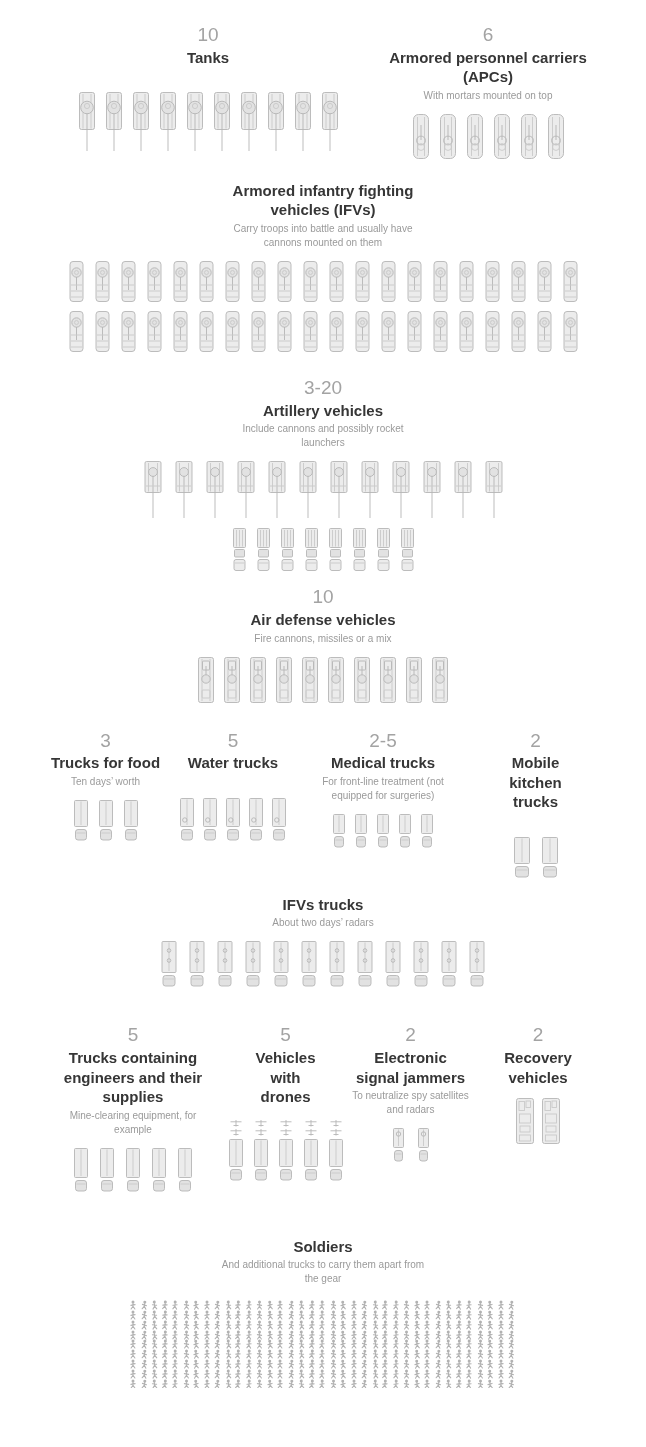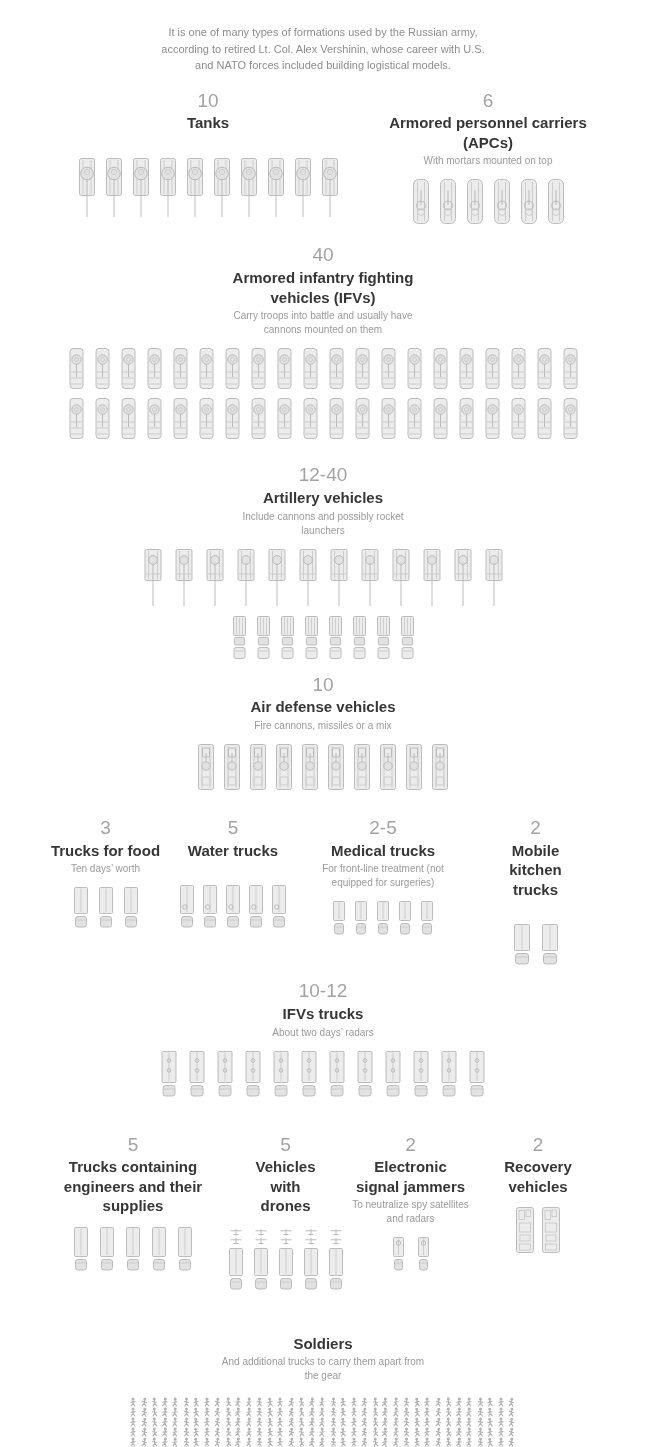--- a/index.html
+++ b/index.html
@@ -68,21 +68,20 @@
   .vicon svg *{stroke-width:.9;}
   .soldier-grid{display:flex;flex-wrap:wrap;width:390px;margin:14px auto 0;}
   .soldier-cell{width:10.5px;height:9.8px;line-height:0;}
   .soldier-cell svg *{stroke-width:1.1;}
 </style>
 </head>
 <body>
 
 <div class="page" data-name="infographic-battalion-tactical-group">
   <div class="header" data-name="intro-text">
-    <div class="reg" data-name="intro-regular-text">It is one of many types of formations used by the Russian army, according to retired Lt. Col. Alex Vershinin, whose career with U.S. and NATO forces included building logistical models.</div>
   </div>
   <div id="sections" data-name="sections-container">
       <div class="row row-r1" data-name="row-r1">
         <div class="section" data-name="section-tanks">
           <div class="num" data-name="tanks-count">10</div>
           <div class="label" data-name="tanks-label">Tanks</div>
           <div class="icons icons-tank" data-name="tanks-icon-row">
             <span class="vicon" data-name="tank-icon"><svg width="24" height="62" viewBox="0 0 24 62" xmlns="http://www.w3.org/2000/svg">
                 <rect x="4.5" y="1.5" width="15" height="37" rx="2" fill="#ececec" stroke="#b5b5b5"></rect>
     <line x1="8" y1="3" x2="8" y2="37.5" stroke="#c9c9c9"></line>
@@ -216,21 +215,20 @@
                 <line x1="14.5" y1="4" x2="14.5" y2="43" stroke="#c9c9c9"></line>
     <line x1="11" y1="12" x2="11" y2="27" stroke="#b5b5b5"></line>
     <circle cx="11" cy="27.5" r="4.4" fill="none" stroke="#b5b5b5"></circle>
     <circle cx="11" cy="34" r="3.4" fill="none" stroke="#c9c9c9"></circle>
               </svg></span>
           </div>
         </div>
       </div>
       <div class="row row-r2" data-name="row-r2">
         <div class="section" data-name="section-ifvs">
-          <div class="num" data-name="ifvs-count">40</div>
           <div class="label" data-name="ifvs-label">Armored infantry fighting vehicles (IFVs)</div>
           <div class="desc" data-name="ifvs-description">Carry troops into battle and usually have cannons mounted on them</div>
           <div class="icons icons-ifv" data-name="ifvs-icon-row">
             <span class="vicon" data-name="ifv-icon"><svg width="17" height="43" viewBox="0 0 17 43" xmlns="http://www.w3.org/2000/svg">
                 <rect x="2" y="1.5" width="13" height="40" rx="3" fill="#ececec" stroke="#b5b5b5"></rect>
     <circle cx="8.5" cy="12.5" r="4.7" fill="#e2e2e2" stroke="#b5b5b5"></circle>
     <circle cx="8.5" cy="12.5" r="2" fill="none" stroke="#c9c9c9"></circle>
     <line x1="8.5" y1="17" x2="8.5" y2="30" stroke="#b5b5b5"></line>
     <line x1="3" y1="25" x2="14" y2="25" stroke="#c9c9c9"></line>
                 <line x1="3" y1="31" x2="14" y2="31" stroke="#c9c9c9"></line>
@@ -587,21 +585,21 @@
     <line x1="8.5" y1="17" x2="8.5" y2="30" stroke="#b5b5b5"></line>
     <line x1="3" y1="25" x2="14" y2="25" stroke="#c9c9c9"></line>
                 <line x1="3" y1="31" x2="14" y2="31" stroke="#c9c9c9"></line>
     <line x1="3" y1="37" x2="14" y2="37" stroke="#c9c9c9"></line>
               </svg></span>
           </div>
         </div>
       </div>
       <div class="row row-r3" data-name="row-r3">
         <div class="section" data-name="section-artillery">
-          <div class="num" data-name="artillery-count">12-40</div>
+          <div class="num" data-name="artillery-count">3-20</div>
           <div class="label" data-name="artillery-label">Artillery vehicles</div>
           <div class="desc" data-name="artillery-description">Include cannons and possibly rocket launchers</div>
           <div class="icons icons-artillery" data-name="artillery-icon-row">
             <span class="vicon" data-name="artillery-icon"><svg width="22" height="60" viewBox="0 0 22 60" xmlns="http://www.w3.org/2000/svg">
                 <rect x="3" y="1.5" width="16" height="31" rx="1.5" fill="#ececec" stroke="#b5b5b5"></rect>
     <line x1="6.5" y1="3" x2="6.5" y2="31.5" stroke="#c9c9c9"></line>
                 <line x1="15.5" y1="3" x2="15.5" y2="31.5" stroke="#c9c9c9"></line>
     <circle cx="11" cy="12" r="4.4" fill="#e2e2e2" stroke="#b5b5b5"></circle>
     <line x1="11" y1="16" x2="11" y2="58" stroke="#b5b5b5"></line>
     <line x1="4" y1="26" x2="18" y2="26" stroke="#c9c9c9"></line>
@@ -988,21 +986,20 @@
                 <rect x="2.5" y="1.5" width="15" height="26" rx="1" fill="#ececec" stroke="#b5b5b5"></rect>
   <line x1="10" y1="2.5" x2="10" y2="26" stroke="#c9c9c9"></line>
   <rect x="3.5" y="30.5" width="13" height="10.5" rx="2.5" fill="#e2e2e2" stroke="#b5b5b5"></rect>
   <line x1="4.5" y1="34" x2="15.5" y2="34" stroke="#c9c9c9"></line>
               </svg></span>
           </div>
         </div>
       </div>
       <div class="row row-r6" data-name="row-r6">
         <div class="section" data-name="section-fuel">
-          <div class="num" data-name="fuel-count">10-12</div>
           <div class="label" data-name="fuel-label">IFVs trucks</div>
           <div class="desc" data-name="fuel-description">About two days’ radars</div>
           <div class="icons icons-fuel" data-name="fuel-icon-row">
             <span class="vicon" data-name="fuel-icon"><svg width="20" height="50" viewBox="0 0 20 50" xmlns="http://www.w3.org/2000/svg">
                 <rect x="3" y="1.5" width="14" height="31" rx="1" fill="#ececec" stroke="#b5b5b5"></rect>
   <line x1="10" y1="2.5" x2="10" y2="31" stroke="#c9c9c9"></line>
                 <circle cx="10" cy="10.5" r="1.8" fill="none" stroke="#b5b5b5"></circle>
                 <circle cx="10" cy="20.5" r="1.8" fill="none" stroke="#b5b5b5"></circle>
   <rect x="4" y="35.5" width="12" height="10.5" rx="2.5" fill="#e2e2e2" stroke="#b5b5b5"></rect>
   <line x1="5" y1="39" x2="15" y2="39" stroke="#c9c9c9"></line>
@@ -1095,20 +1092,21 @@
   <rect x="4" y="35.5" width="12" height="10.5" rx="2.5" fill="#e2e2e2" stroke="#b5b5b5"></rect>
   <line x1="5" y1="39" x2="15" y2="39" stroke="#c9c9c9"></line>
               </svg></span>
           </div>
         </div>
       </div>
       <div class="row row-r7" data-name="row-r7">
         <div class="section" data-name="section-engineers">
           <div class="num" data-name="engineers-count">5</div>
           <div class="label" data-name="engineers-label">Trucks containing engineers and their supplies</div>
+          <div class="desc" data-name="engineers-description">Mine-clearing equipment, for example</div>
           <div class="icons icons-engineer" data-name="engineers-icon-row">
             <span class="vicon" data-name="engineer-icon"><svg width="18" height="48" viewBox="0 0 18 48" xmlns="http://www.w3.org/2000/svg">
                 <rect x="2.5" y="1.5" width="13" height="29" rx="1" fill="#ececec" stroke="#b5b5b5"></rect>
   <line x1="9" y1="2.5" x2="9" y2="29" stroke="#c9c9c9"></line>
   <rect x="3.5" y="33.5" width="11" height="10.5" rx="2.5" fill="#e2e2e2" stroke="#b5b5b5"></rect>
   <line x1="4.5" y1="37" x2="13.5" y2="37" stroke="#c9c9c9"></line>
               </svg></span>
             <span class="vicon" data-name="engineer-icon"><svg width="18" height="48" viewBox="0 0 18 48" xmlns="http://www.w3.org/2000/svg">
                 <rect x="2.5" y="1.5" width="13" height="29" rx="1" fill="#ececec" stroke="#b5b5b5"></rect>
   <line x1="9" y1="2.5" x2="9" y2="29" stroke="#c9c9c9"></line>

